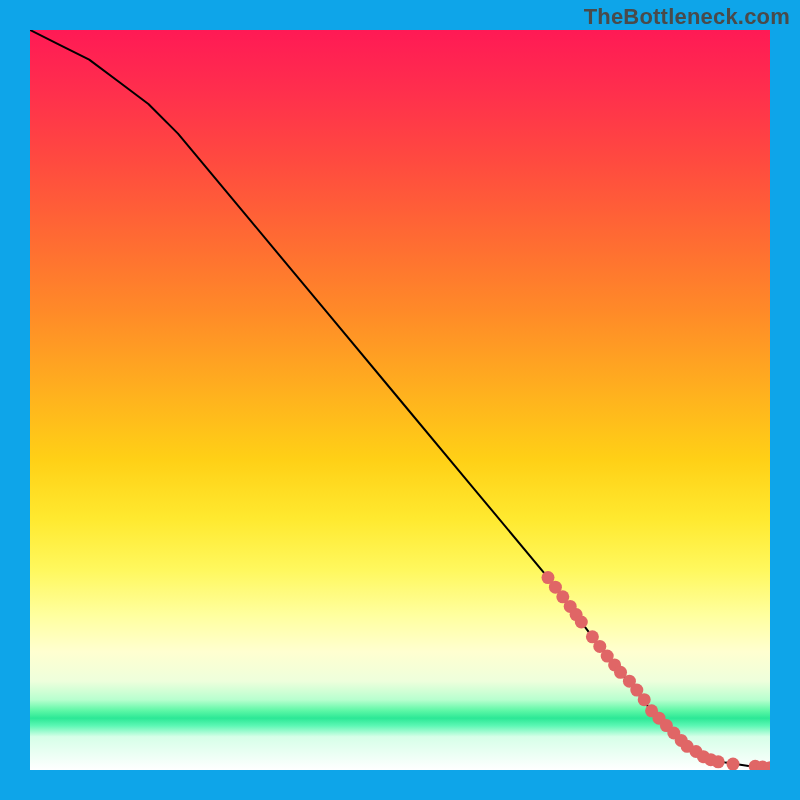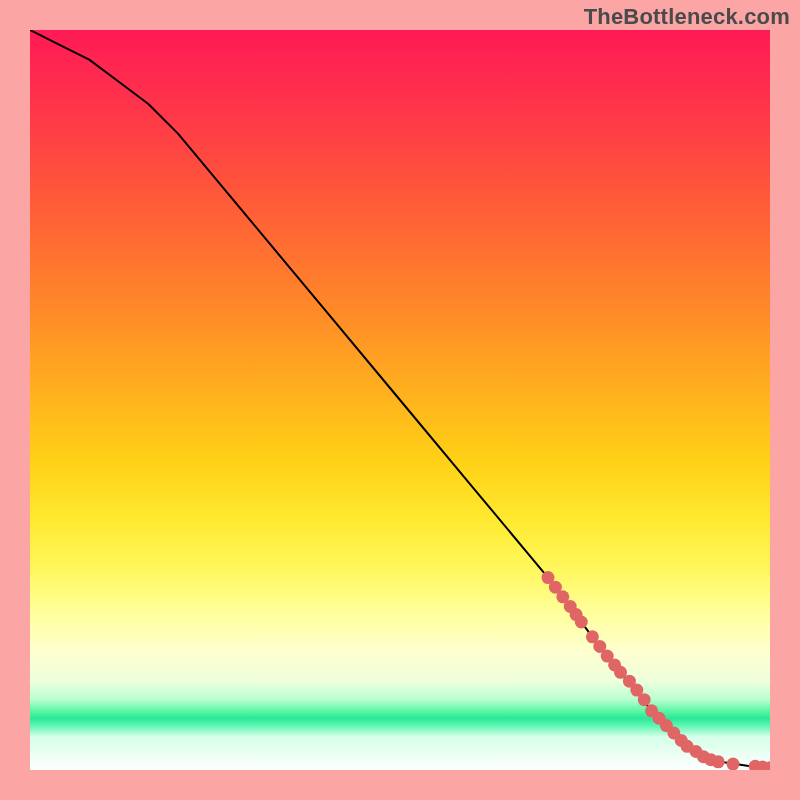--- a/index.html
+++ b/index.html
@@ -8,21 +8,21 @@
     width: 800px;
     height: 800px;
     background: #000;
     font-family: Arial, Helvetica, sans-serif;
     overflow: hidden;
   }
   .frame {
     position: relative;
     width: 800px;
     height: 800px;
-    background: #fca5a5;
+    background: #0ea5e9;
   }
   .watermark {
     position: absolute;
     top: 4px;
     right: 10px;
     color: #4a4a4a;
     font-size: 22px;
     font-weight: 600;
     letter-spacing: 0.2px;
   }

